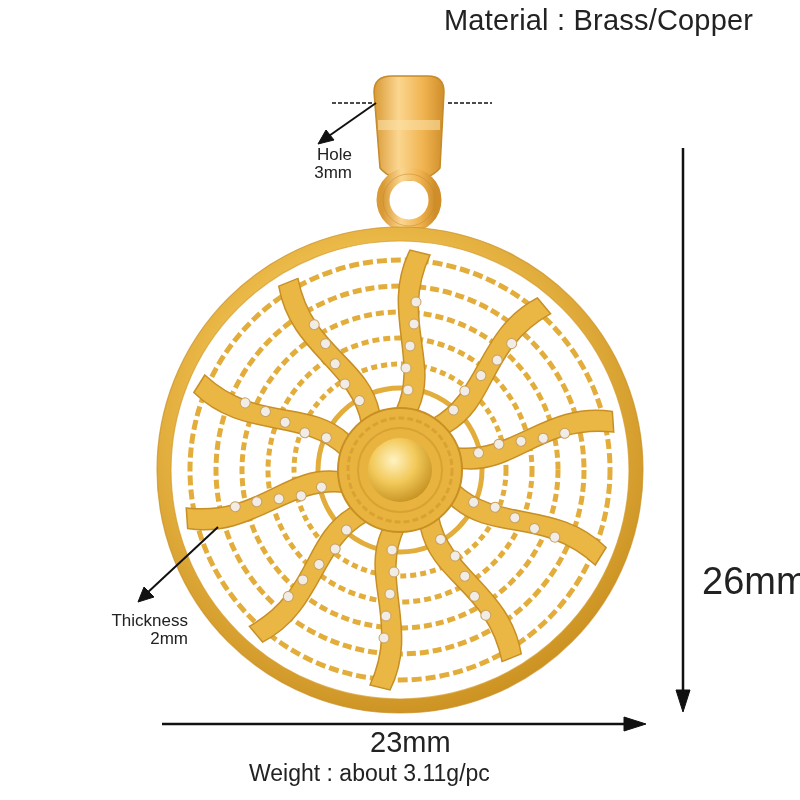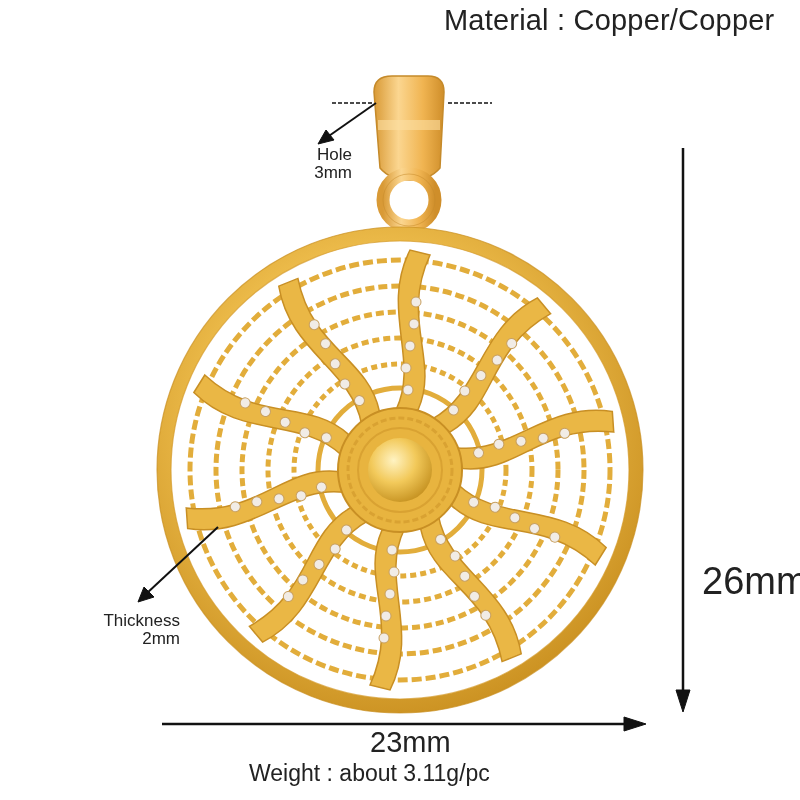--- a/index.html
+++ b/index.html
@@ -2,21 +2,21 @@
 <html><head>
 <meta charset="utf-8">
 <style>
   html, body { margin: 0; padding: 0; background: #ffffff; }
   body { width: 800px; height: 800px; position: relative; overflow: hidden;
          font-family: "Liberation Sans", sans-serif; color: #222222; }
   .abs { position: absolute; }
   .material { left: 444px; top: 4px; font-size: 29px; letter-spacing: 0.2px; white-space: nowrap; }
   .label-small { font-size: 17px; line-height: 18px; text-align: right; white-space: nowrap; }
   .hole-label { left: 296px; top: 146px; width: 56px; }
-  .thick-label { left: 70px; top: 612px; width: 110px; }
+  .thick-label { left: 78px; top: 612px; width: 110px; }
   .height-label { left: 702px; top: 560px; font-size: 38px; white-space: nowrap; }
   .width-label { left: 370px; top: 726px; font-size: 29px; white-space: nowrap; }
   .weight-label { left: 249px; top: 760px; font-size: 23px; white-space: nowrap; }
   svg.art { position: absolute; left: 0; top: 0; }
 </style>
 </head>
 <body>
 
 <svg class="art" width="800" height="800" viewBox="0 0 800 800">
   <defs>
@@ -103,21 +103,21 @@
     <polygon points="138,602 144,587 154,597"></polygon>
 
     <line x1="683" y1="148" x2="683" y2="698" stroke-width="2.5"></line>
     <polygon points="676,690 690,690 683,712"></polygon>
 
     <line x1="162" y1="724" x2="630" y2="724" stroke-width="2.5"></line>
     <polygon points="624,717 624,731 646,724"></polygon>
   </g>
 </svg>
 
-<div class="abs material">Material : Copper/Copper</div>
+<div class="abs material">Material : Brass/Copper</div>
 
 <div class="abs label-small hole-label">
   <div>Hole</div>
   <div>3mm</div>
 </div>
 
 <div class="abs label-small thick-label">
   <div>Thickness</div>
   <div>2mm</div>
 </div>

